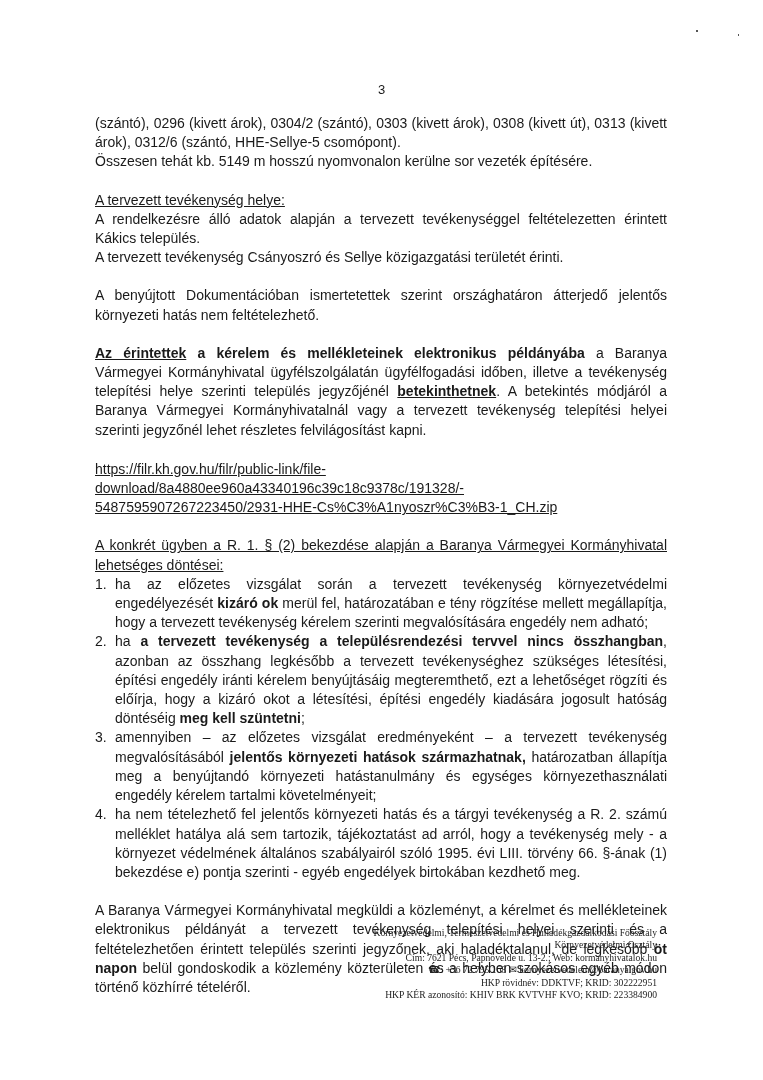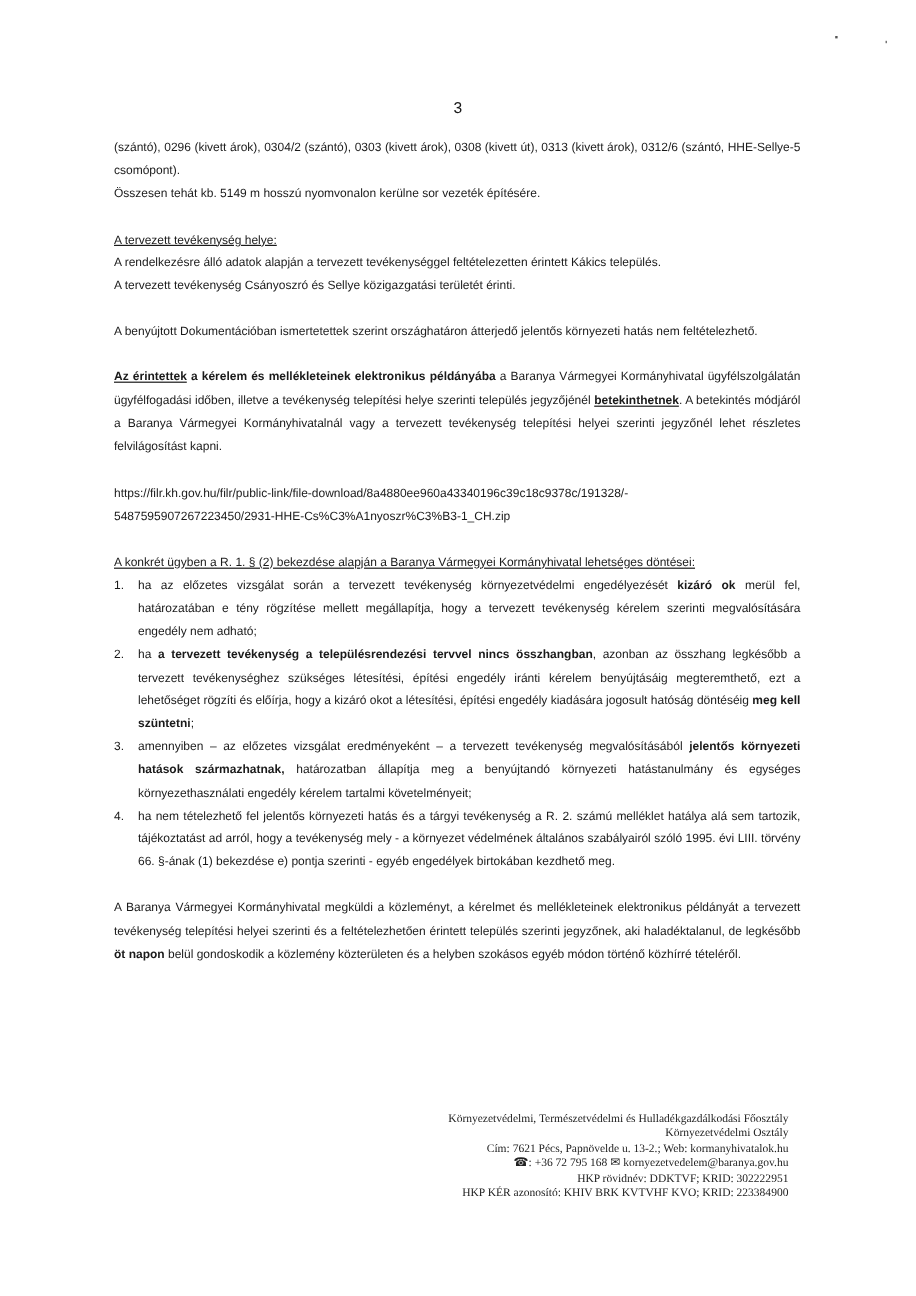--- a/index.html
+++ b/index.html
@@ -6,30 +6,30 @@
     body {
       width: 763px; height: 1080px; position: relative; overflow: hidden;
       font-family: "Liberation Sans", sans-serif; color: #1a1a1a;
     }
     .page-number {
       position: absolute; top: 82px; left: 0; width: 763px; text-align: center;
       font-size: 13px;
     }
     .content {
       position: absolute; left: 95px; top: 114px; width: 572px;
-      font-size: 10px; line-height: 19.2px;
+      font-size: 14px; line-height: 19.2px;
     }
     .content p { margin: 0; text-align: justify; }
     .gap { height: 19px; }
     .gap-sm { height: 10px; }
     .b { font-weight: bold; }
     .u { text-decoration: underline; margin-top: 44px; }
     .heading { font-weight: normal; text-decoration: underline; }
     .link-block { text-align: center; margin: 0; }
-    .link-block a { color: #1a1a1a; }
+    .link-block a { color: #1a1a1a; text-decoration: underline; }
     ol.decisions { margin: 0; padding: 0; list-style: none; }
     ol.decisions li { position: relative; padding-left: 20px; text-align: justify; }
     ol.decisions li .num { position: absolute; left: 0; top: 0; }
     .footer {
       position: absolute; right: 106px; top: 927px; text-align: right;
       font-family: "Liberation Serif", serif; font-size: 9.6px; line-height: 12.4px;
       color: #222;
     }
     .footer .icon { font-size: 10px; }
     .speck { position: absolute; width: 2px; height: 2px; background: #555; }

